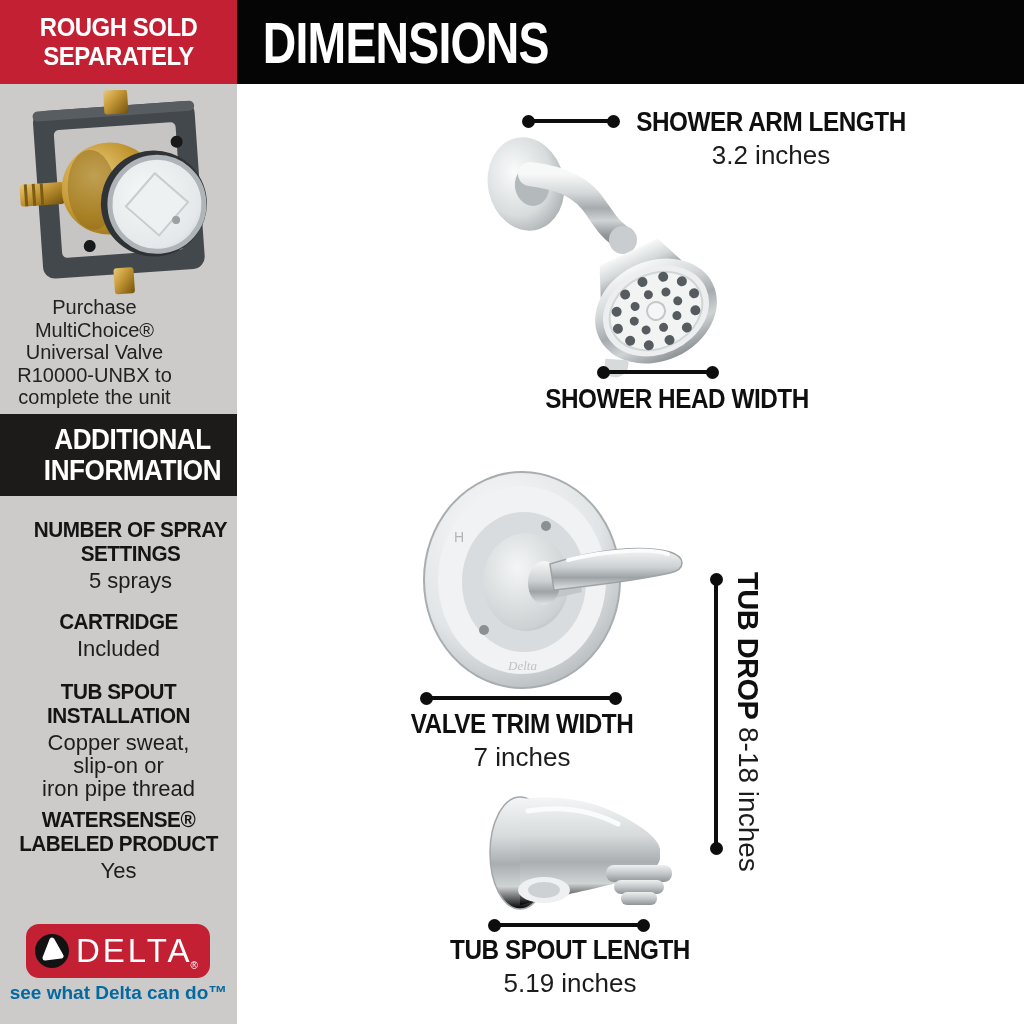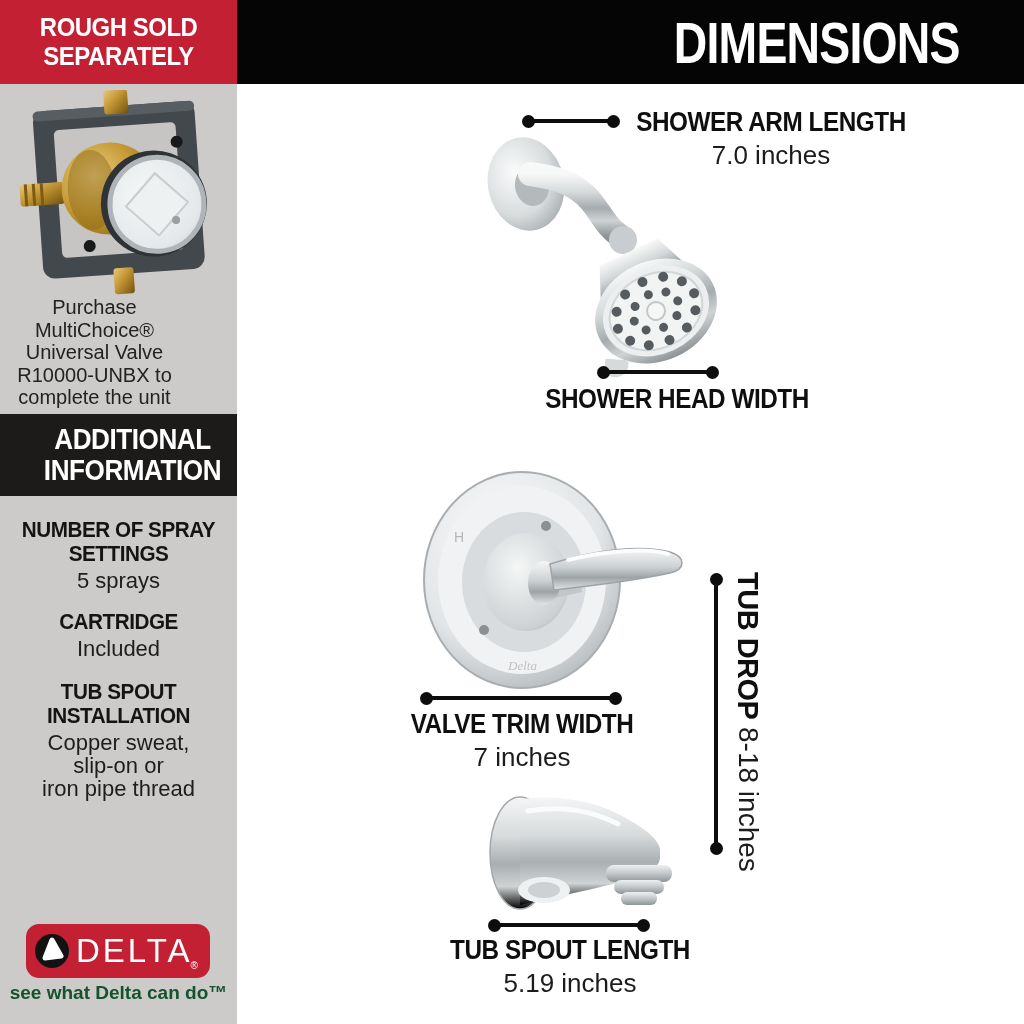--- a/index.html
+++ b/index.html
@@ -17,32 +17,32 @@
   .purchase-note { position:absolute; left:0; top:296px; width:189px; text-align:center;
                    font-size:20px; line-height:22.5px; color:#222; white-space:pre-line; }
   .addl-box { position:absolute; left:0; top:414px; width:237px; height:82px; background:#1c1b1a;
               display:flex; align-items:center; justify-content:center;padding-left:28px; }
   .addl-box .txt { color:#fff; font-weight:bold; font-size:29px; line-height:31px; text-align:center;
                    white-space:pre-line; transform:scaleX(.9); letter-spacing:-.5px; }
   .spec { position:absolute; left:0; width:237px; text-align:center; }
   .spec .lbl { font-weight:bold; font-size:22px; line-height:24px; color:#141414; white-space:pre-line;
                transform:scaleX(.94); letter-spacing:-.5px; }
   .spec .val { font-size:22px; line-height:23px; color:#1d1d1d; white-space:pre-line; margin-top:3px; }
-  .spec1 { top:518px; } .spec2 { top:610px; } .spec3 { top:680px; } .spec4 { top:808px; }
+  .spec1 { top:518px;margin-left:12px; } .spec2 { top:610px; } .spec3 { top:680px; } .spec4 { top:808px; }
 
   .logo-box { position:absolute; left:26px; top:924px; width:184px; height:54px; background:#c32133;
               border-radius:13px; display:flex; align-items:center; padding-left:7px; }
   .logo-brand { color:#fff; font-size:33px; letter-spacing:3px; margin-left:5px; }
   .logo-reg { color:#fff; font-size:10px; align-self:flex-end; margin:0 0 7px -2px; }
   .tagline { position:absolute; left:0; top:982px; width:237px; text-align:center;
-             font-weight:bold; font-size:19px; color:#14532d; }
+             font-weight:bold; font-size:19px; color:#0369a1; }
 
   
   .banner { position:absolute; left:237px; top:0; width:787px; height:84px; background:#050505;
-            display:flex; align-items:center; justify-content:flex-end; }
+            display:flex; align-items:center; justify-content:flex-start;padding-left:19px; }
   .banner .txt { color:#fff; font-weight:bold; font-size:58px; letter-spacing:-1px;
                  transform:scaleX(.8); position:relative; left:-29px; }
 
   
   .dlh { position:absolute; height:4px; background:#0d0d0d; }
   .dlh::before,.dlh::after { content:""; position:absolute; width:13px; height:13px; border-radius:50%;
                              background:#0d0d0d; top:-4.5px; }
   .dlh::before { left:-5px; } .dlh::after { right:-5px; }
   .dlv { position:absolute; width:4px; background:#0d0d0d; }
   .dlv::before,.dlv::after { content:""; position:absolute; width:13px; height:13px; border-radius:50%;
@@ -136,20 +136,25 @@
     <div class="spec spec3">
       <div class="lbl">TUB SPOUT
 INSTALLATION</div>
       <div class="val">Copper sweat,
 slip-on or
 iron pipe thread</div>
     </div>
     <div class="spec spec2">
       <div class="lbl">CARTRIDGE</div>
       <div class="val">Included</div>
+    </div>
+    <div class="spec spec4">
+      <div class="lbl">WATERSENSE®
+LABELED PRODUCT</div>
+      <div class="val">Yes</div>
     </div>
 
     <div class="logo-box">
       <svg width="38" height="38" viewBox="0 0 38 38">
         <circle cx="19" cy="19" r="17" fill="#121212"></circle>
         <polygon points="12,26 19,8 28,24" fill="#fff" stroke="#fff" stroke-width="5" stroke-linejoin="round"></polygon>
       </svg>
       <span class="logo-brand">DELTA</span>
       <span class="logo-reg">®</span>
     </div>
@@ -270,21 +275,21 @@
     <ellipse cx="56" cy="97" rx="26" ry="13" fill="#eef0f1"></ellipse>
     <ellipse cx="56" cy="97" rx="16" ry="8" fill="#cdd1d3"></ellipse>
     <rect x="118" y="72" width="66" height="17" rx="8" fill="url(#cl4)"></rect>
     <rect x="126" y="87" width="50" height="14" rx="7" fill="url(#cl4)"></rect>
     <rect x="133" y="99" width="36" height="13" rx="6" fill="url(#cl4)"></rect>
   </svg>
 
   <div class="dlh" style="left:527px; top:119px; width:88px;"></div>
   <div class="dim-label lab-shower-arm">
     <div class="lbl">SHOWER ARM LENGTH</div>
-    <div class="val">7.0 inches</div>
+    <div class="val">3.2 inches</div>
   </div>
 
   <div class="dlh" style="left:602px; top:370px; width:112px;"></div>
   <div class="dim-label lab-shower-head">
     <div class="lbl">SHOWER HEAD WIDTH</div>
   </div>
 
   <div class="dlh" style="left:425px; top:696px; width:192px;"></div>
   <div class="dim-label lab-valve-trim">
     <div class="lbl">VALVE TRIM WIDTH</div>

